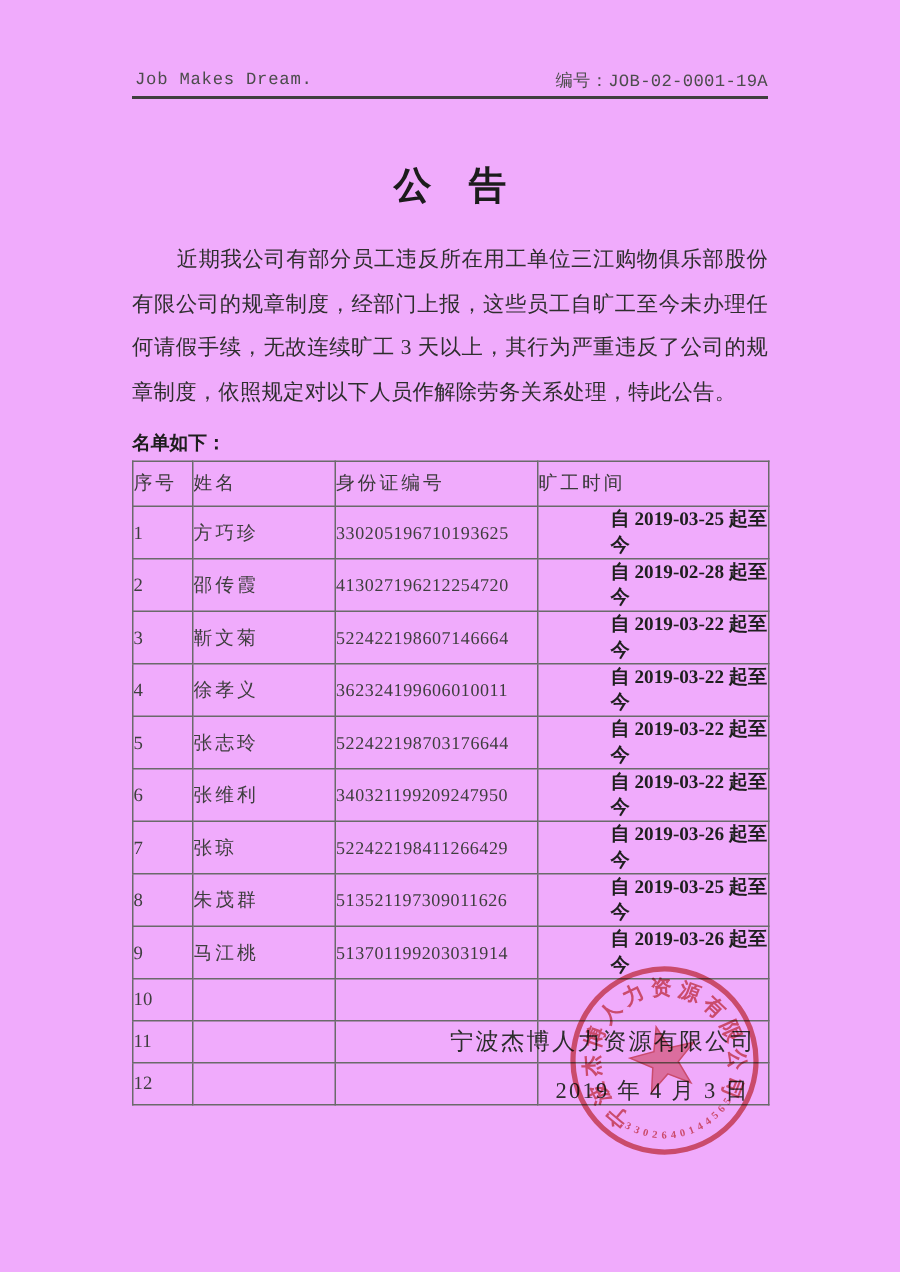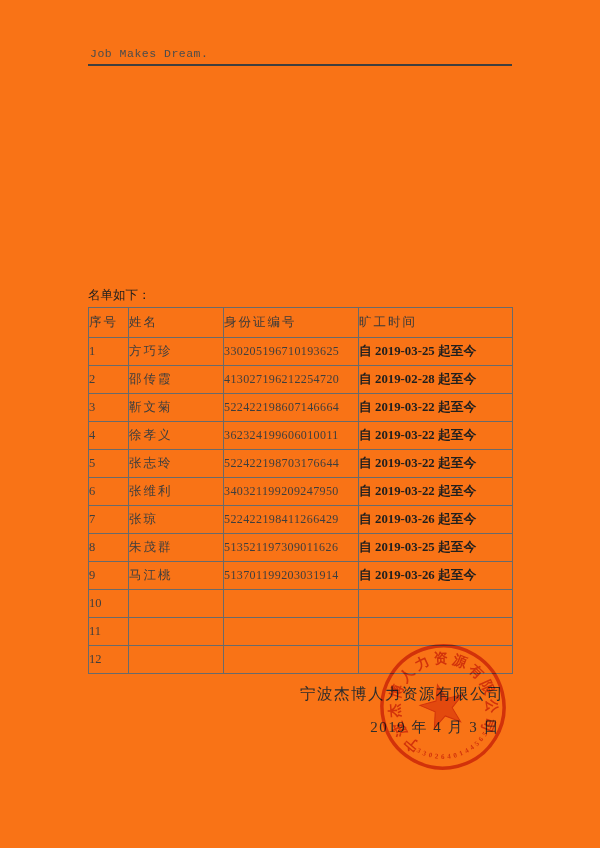--- a/index.html
+++ b/index.html
@@ -1,17 +1,17 @@
 <!DOCTYPE html>
 <html><head>
 <meta charset="utf-8">
 <style>
   html,body { margin:0; padding:0; background:#ffffff; }
   .page {
-    position:relative; width:600px; height:848px; background:#f97316;
+    position:relative; width:600px; height:848px; background:#f0abfc;
     font-family:"Liberation Serif", serif; overflow:hidden;
   }
   .slogan {
     position:absolute; left:90px; top:47px;
     font-family:"Liberation Mono", monospace; font-size:11.5px;
     color:#4c4c4c; letter-spacing:0.5px;
   }
   .docno {
     position:absolute; right:88px; top:46px;
     font-family:"Liberation Mono", monospace; font-size:11.5px;
@@ -23,34 +23,34 @@
     text-align:center; font-size:25px; font-weight:bold; color:#1c1c1c;
   }
   .bodytext {
     position:absolute; left:88px; top:159px; width:424px; margin:0;
     font-size:14.2px; line-height:29.6px; letter-spacing:0.2px;
     text-align:justify; text-justify:inter-ideograph; text-indent:2.1em;
     color:#2e2e2e;
   }
   .list-label {
     position:absolute; left:88px; top:287px;
-    font-size:12.5px; font-weight:normal; color:#1e1e1e;
+    font-size:12.5px; font-weight:bold; color:#1e1e1e;
   }
   table.roster {
     position:absolute; left:88px; top:307px; width:424px;
     border-collapse:collapse; table-layout:fixed;
   }
   .roster th, .roster td {
     border:1px solid #6a6a6a; text-align:left; padding:0; overflow:hidden;
   }
   .roster th { height:29px; font-size:12.5px; font-weight:normal; color:#3a3a3a; letter-spacing:2px; }
   .roster td { height:27px; font-size:12.5px; color:#3e3e3e; }
   .roster td:nth-child(2) { letter-spacing:2px; }
   .roster td:nth-child(3) { font-size:12px; letter-spacing:0.4px; }
-  .roster td:nth-child(4) { font-weight:bold; color:#1f1f1f; font-size:12.8px; }
+  .roster td:nth-child(4) { font-weight:bold; color:#1f1f1f; font-size:12.8px;padding-left:48px; }
   .company {
     position:absolute; right:96px; top:684px;
     font-size:15.5px; color:#2d2d2d; letter-spacing:1.5px;
   }
   .datefoot {
     position:absolute; right:100px; top:718px;
     font-size:15px; color:#2d2d2d; letter-spacing:1.5px;
   }
   .stamp {
     position:absolute; left:368px; top:632px;
@@ -59,23 +59,26 @@
   .stamp text { fill:#cf4f4d; font-family:"Liberation Serif", serif; }
   .stamp .arc-chars text { font-size:14px; font-weight:bold; }
   .stamp .num text { font-size:7px; font-weight:bold; }
 </style>
 </head>
 <body>
 
 <div class="page">
 
   <span class="slogan">Job Makes Dream.</span>
+  <span class="docno">编号：JOB-02-0001-19A</span>
   <div class="hdr-rule"></div>
 
-
+  <h1 class="title">公　告</h1>
+
+  <p class="bodytext">近期我公司有部分员工违反所在用工单位三江购物俱乐部股份有限公司的规章制度，经部门上报，这些员工自旷工至今未办理任何请假手续，无故连续旷工 3 天以上，其行为严重违反了公司的规章制度，依照规定对以下人员作解除劳务关系处理，特此公告。</p>
 
   <div class="list-label">名单如下：</div>
 
   <table class="roster">
     <colgroup>
       <col style="width:40px">
         <col style="width:95px">
         <col style="width:135px">
         <col style="width:154px">
     </colgroup>

